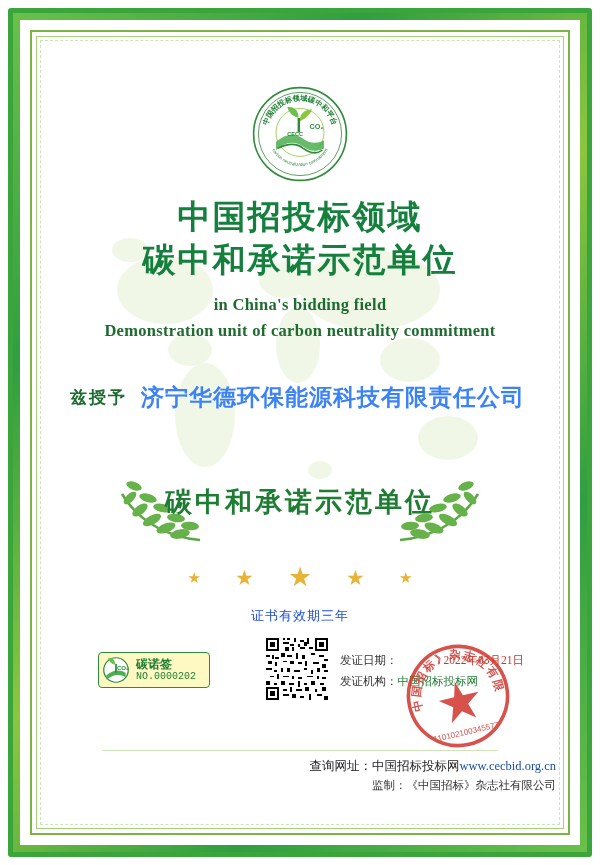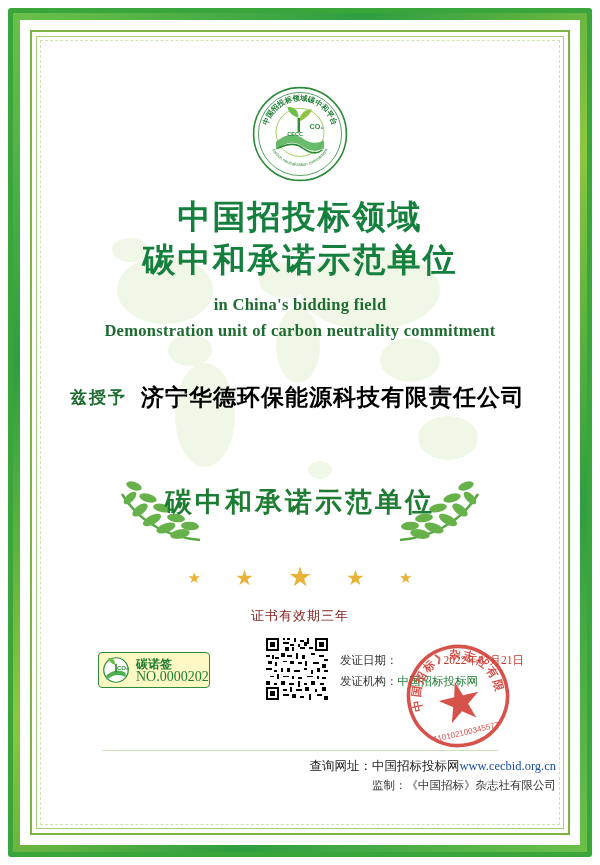--- a/index.html
+++ b/index.html
@@ -96,21 +96,21 @@
     color:#1d6b2f;
     padding-top:6px;
     white-space:nowrap;
     letter-spacing:2px;
   }
   .award-name{
     font-family:"Liberation Serif", serif;
     font-weight:bold;
     font-size:23px;
     line-height:35px;
-    color:#000000;
+    color:#3b82f6;
     margin-left:14px;
     letter-spacing:1px;
   }
 
   
   .honor{
     position:absolute;top:436px;left:0;right:0;height:78px;
   }
   .honor-text{
     position:absolute;left:0;right:0;top:4px;text-align:center;
@@ -139,21 +139,21 @@
     display:flex;justify-content:center;align-items:center;gap:34px;
   }
   .star{color:#e8b339;line-height:1;}
   .s1{font-size:15px;}
   .s2{font-size:21px;}
   .s3{font-size:27px;}
 
   
   .validity{
     position:absolute;top:563px;left:0;right:0;text-align:center;
-    font-size:13px;color:#7f1d1d;
+    font-size:13px;color:#1d4ed8;
     font-family:"Liberation Serif", serif;
     letter-spacing:1px;
   }
 
   
   .bottom-row{
     position:absolute;top:600px;left:10px;right:6px;height:100px;
   }
   .badge{
     position:absolute;left:44px;top:8px;
@@ -170,22 +170,22 @@
   .badge-texts{
     display:flex;flex-direction:column;justify-content:center;
     padding-left:3px;
   }
   .badge-title{
     font-size:12px;color:#1f7d33;font-weight:bold;
     font-family:"Liberation Serif", serif;
     line-height:13px;
   }
   .badge-no{
-    font-size:14px;color:#1f7d33;line-height:12px;
-    font-family:Liberation Serif, serif;
+    font-size:10px;color:#1f7d33;line-height:12px;
+    font-family:Liberation Mono, monospace;
   }
   .qr{
     position:absolute;left:212px;top:-6px;
     width:62px;height:62px;
   }
   .issue{
     position:absolute;right:26px;top:6px;
     text-align:left;
     font-size:11.5px;color:#333;
     line-height:21px;

